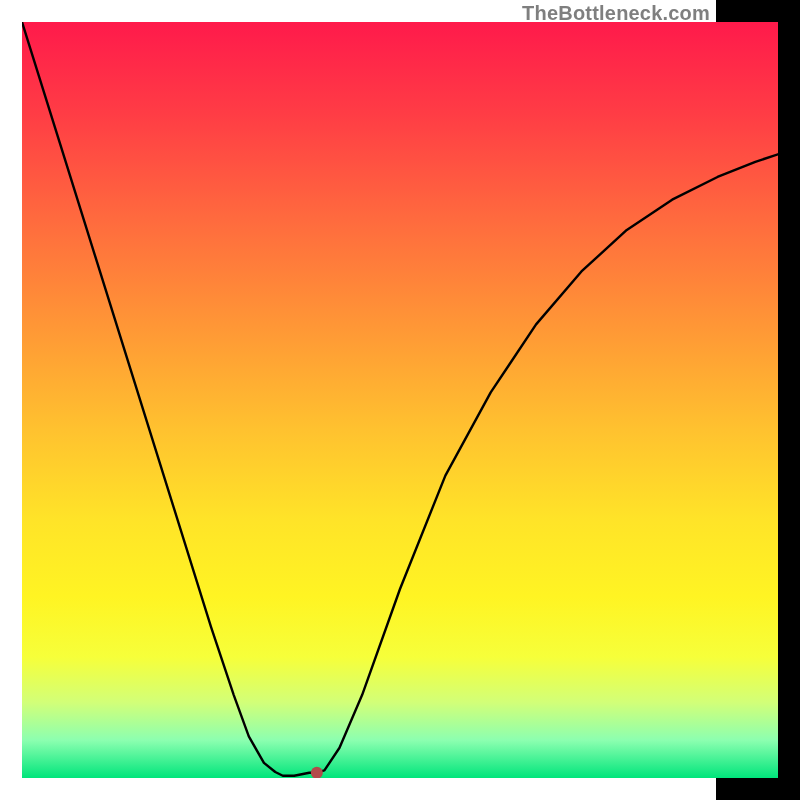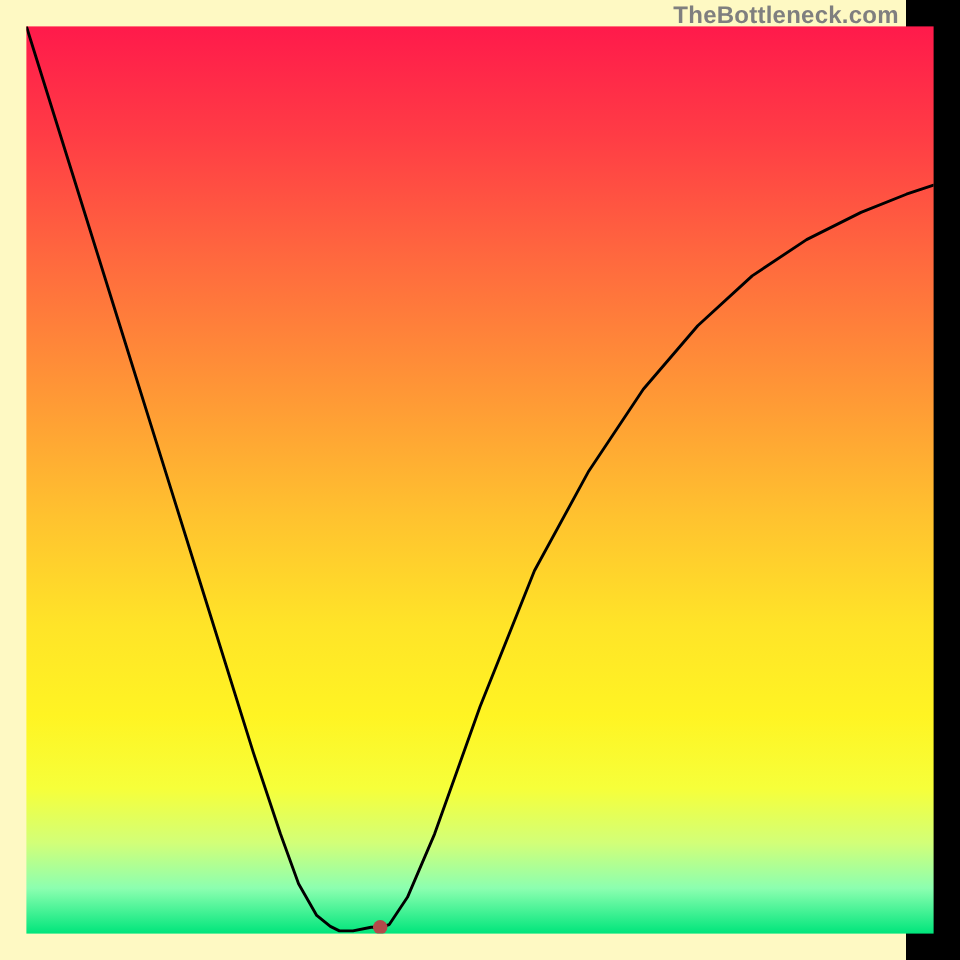--- a/index.html
+++ b/index.html
@@ -7,22 +7,21 @@
     padding: 0;
     width: 800px;
     height: 800px;
     background: #000;
     overflow: hidden;
   }
   .outer {
     position: relative;
     width: 716px;
     height: 800px;
-    background: #fef9c3;
-    padding-left: 39px;
+    background: #ffffff;
   }
   .plot {
     position: absolute;
     left: 22px;
     top: 22px;
     width: 756px;
     height: 756px;
     background: linear-gradient(
       to bottom,
       #ff1a4b 0%,

